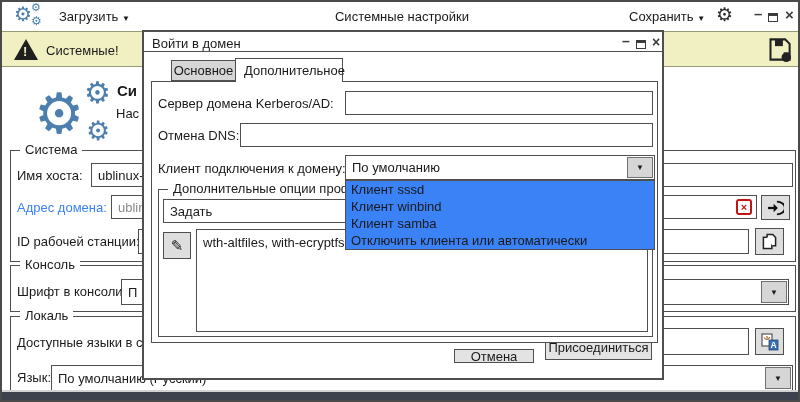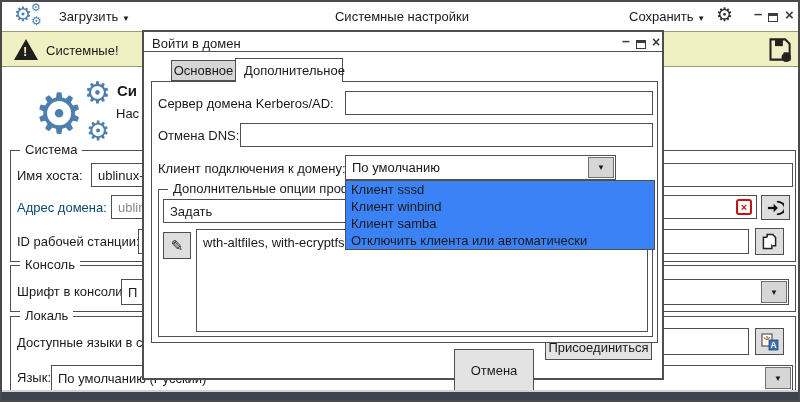--- a/index.html
+++ b/index.html
@@ -64,21 +64,21 @@
   <span class="gear" style="left:32px;top:84px;font-size:56px;">⚙</span>
   <span class="gear" style="left:82px;top:76px;font-size:30px;">⚙</span>
   <span class="gear" style="left:84px;top:116px;font-size:27px;">⚙</span>
   <span class="lbl" style="left:115px;top:80px;font-size:15px;font-weight:bold;">Си</span>
   <span class="lbl" style="left:114px;top:104px;">Нас</span>
 
   <div class="grp" style="left:8px;top:148px;width:786px;height:112px;">
     <span class="legend">Система</span>
     <span class="lbl" style="left:6px;top:17px;">Имя хоста:</span>
     <div class="textbox" style="left:80px;top:12px;width:702px;height:24px;">ublinux-in</div>
-    <span class="lbl" style="left:6px;top:49px;color:#0c4a6e;">Адрес домена:</span>
+    <span class="lbl" style="left:6px;top:49px;color:#3b82f6;">Адрес домена:</span>
     <div class="textbox gray" style="left:100px;top:44px;width:646px;height:24px;">
         <span>ublinu</span>
       <span class="clear-x">×</span>
     </div>
     <div class="sqbtn" style="left:750px;top:44px;width:29px;height:25px;">
       <svg width="17" height="16" viewBox="0 0 18 16">
           <path d="M1 8 h8" stroke="#111" stroke-width="2.4"></path>
           <path d="M7 3.5 l4.5 4.5 -4.5 4.5 z" fill="#111"></path>
           <path d="M10.5 1.2 a8.5 6.8 0 0 1 0 13.6" fill="none" stroke="#111" stroke-width="2"></path>
         </svg>
@@ -134,21 +134,21 @@
     <div class="tab" style="left:91px;top:26px;width:108px;height:24px;background:#fff;border-bottom:none;z-index:3;padding-left:11px;">Дополнительное</div>
 
     <div class="abs" style="left:7px;top:49px;width:507px;height:262px;border:1.5px solid #4f4f4f;background:#fff;z-index:2;">
       <span class="lbl" style="left:6px;top:14px;">Сервер домена Kerberos/AD:</span>
       <div class="textbox" style="left:193px;top:9px;width:308px;height:24px;"></div>
 
       <span class="lbl" style="left:6px;top:46px;">Отмена DNS:</span>
       <div class="textbox" style="left:88px;top:41px;width:413px;height:24px;"></div>
 
       <span class="lbl" style="left:6px;top:79px;">Клиент подключения к домену:</span>
-      <div class="textbox" style="left:193px;top:73px;width:271px;height:25px;">
+      <div class="textbox" style="left:193px;top:73px;width:310px;height:25px;">
           <span>По умолчанию</span>
         <span class="combo-btn" style="right:1px;">▼</span>
       </div>
 
       <div class="list" style="left:193px;top:98px;width:310px;">
         <div>Клиент sssd</div>
         <div>Клиент winbind</div>
         <div>Клиент samba</div>
         <div>Отключить клиента или автоматически</div>
       </div>
@@ -158,17 +158,17 @@
         <div class="textbox" style="left:4px;top:9px;width:486px;height:24px;">
             <span>Задать</span>
           </div>
         <div class="sqbtn" style="left:4px;top:42px;width:28px;height:27px;font-size:15px;">
             <span>✎</span>
           </div>
         <div class="textbox" style="left:37px;top:39px;width:452px;height:103px;align-items:flex-start;padding-top:5px;">wth-altfiles, with-ecryptfs</div>
       </div>
     </div>
 
-    <div class="pushbtn" style="left:310px;top:317px;width:80px;height:43px;">Отмена</div>
+    <div class="pushbtn" style="left:310px;top:317px;width:80px;height:14px;">Отмена</div>
     <div class="pushbtn" style="left:401px;top:303px;width:107px;height:25px;">Присоединиться</div>
   </div>
 
 </div>
 
 </body></html>

